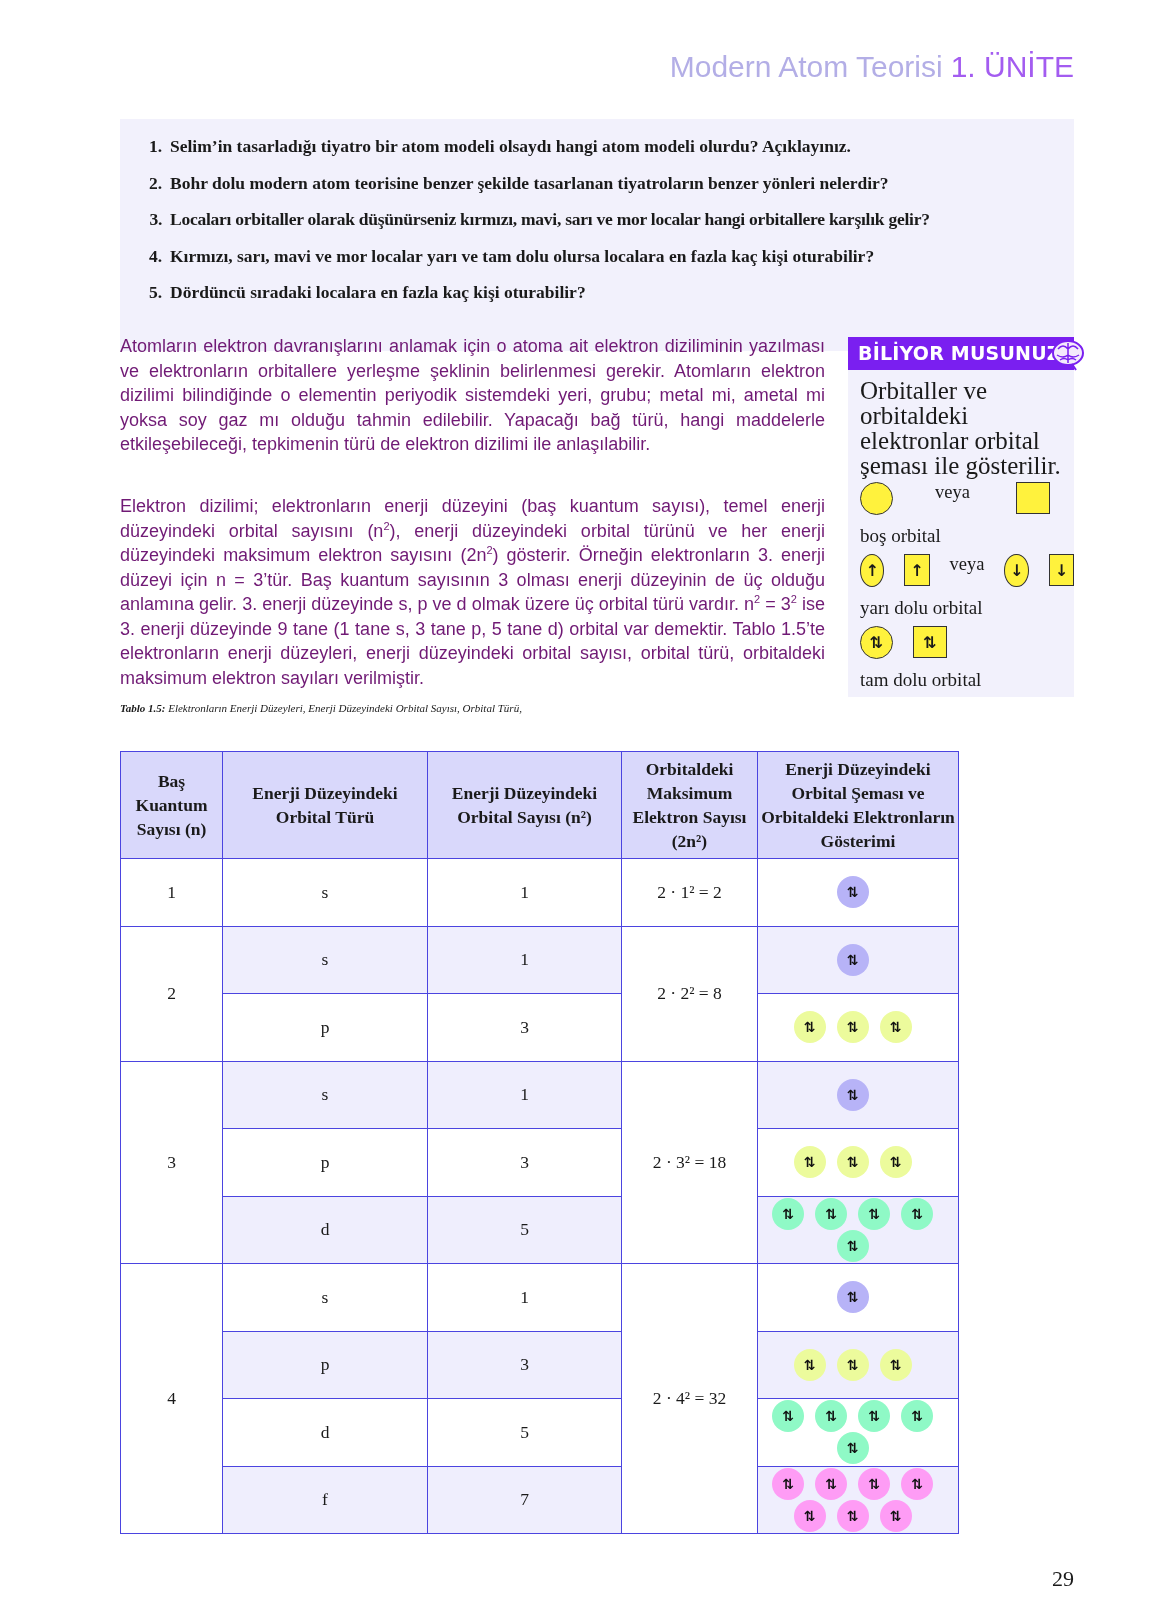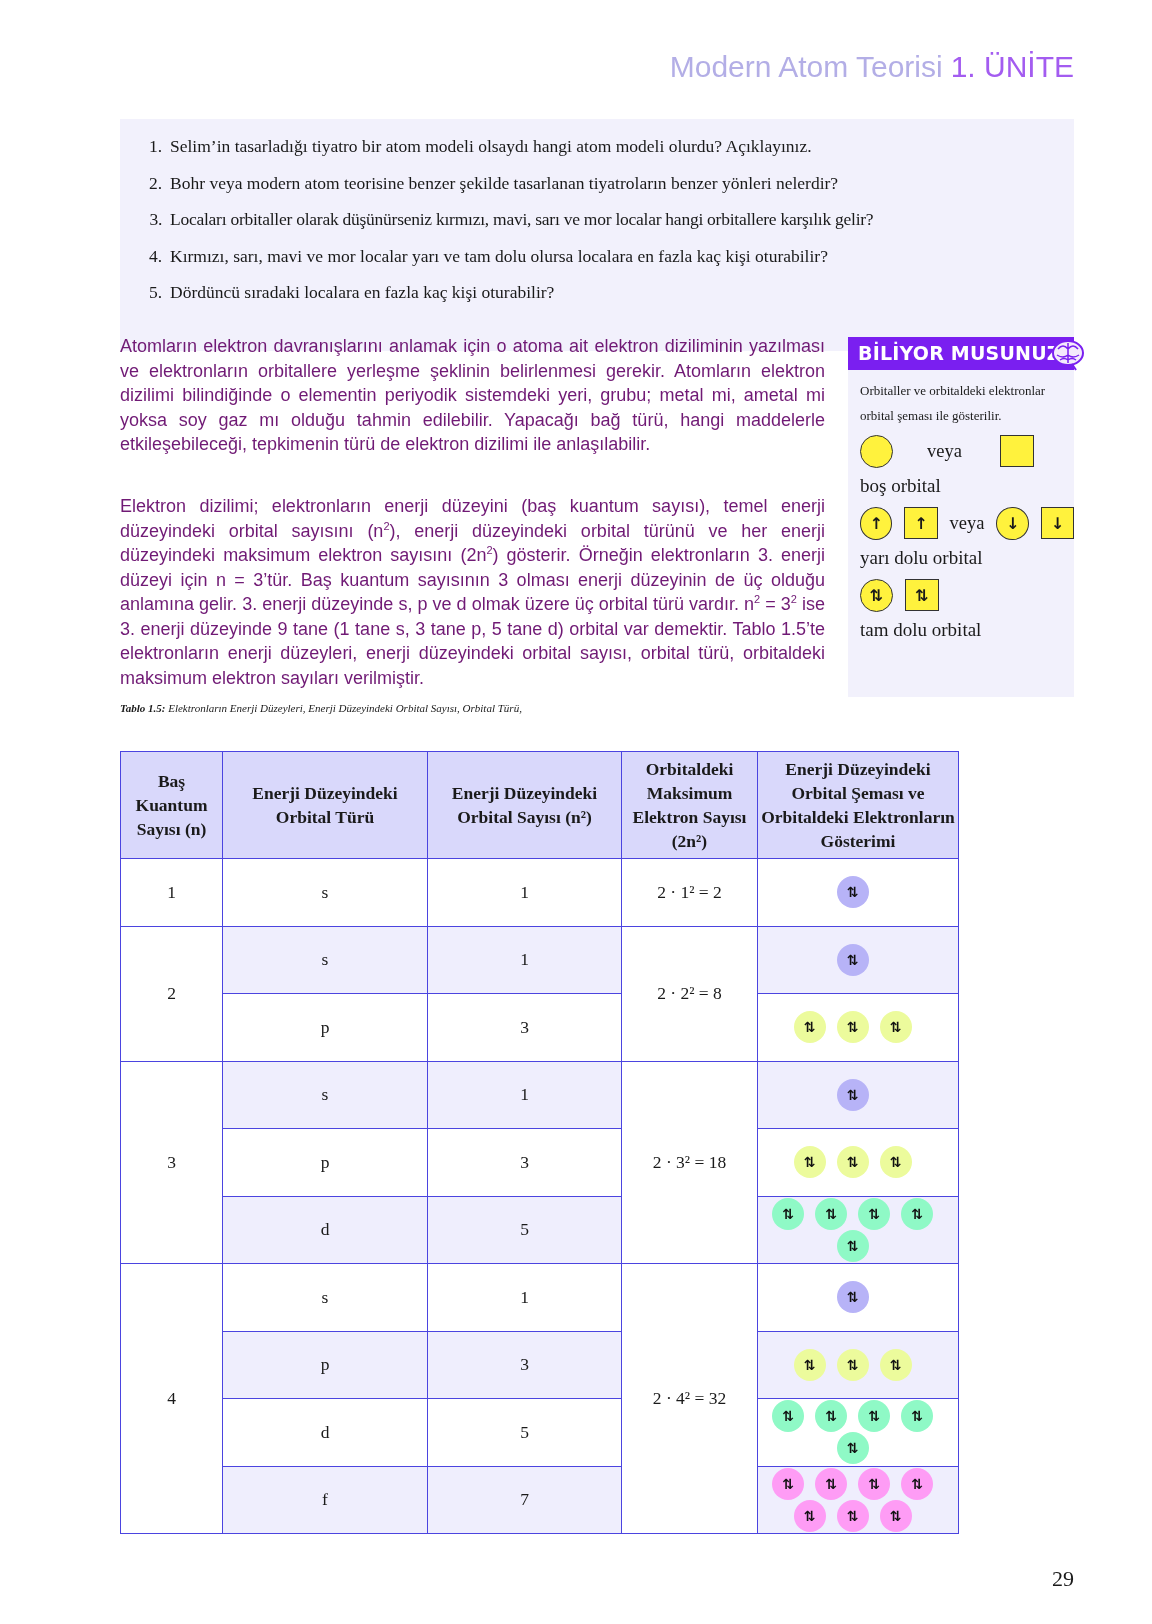--- a/index.html
+++ b/index.html
@@ -4,39 +4,39 @@
 <style>
   html, body { margin:0; padding:0; background:#ffffff; }
   body { width:1152px; height:1624px; position:relative; overflow:hidden;
          font-family:"DejaVu Serif","Liberation Serif",serif; color:#1a1a1a; }
   .header { position:absolute; top:50px; right:78px; font-family:"Liberation Sans",sans-serif;
             font-size:30px; font-weight:300; }
   .header .sub { color:#b3aee6; margin-right:8px; }
   .header .unit { color:#a35cf0; }
   .questions { position:absolute; left:120px; top:119px; width:954px; height:232px;
                background:#f2f1fc; box-sizing:border-box; padding:9px 0 0 12px;
-               font-family:"Liberation Serif",serif; font-weight:normal; font-size:17.5px; }
+               font-family:"Liberation Serif",serif; font-weight:bold; font-size:17.5px; }
   .q { height:36.5px; line-height:36.5px; white-space:nowrap; }
   .q .num { display:inline-block; width:30px; text-align:right; margin-right:8px; }
   .body-text { position:absolute; left:120px; width:705px; font-family:Liberation Sans, sans-serif;
                font-size:18px; line-height:24.5px; color:#701a75; text-align:justify; }
   .p1 { top:334px; }
   .p2 { top:494px; }
   .body-text p { margin:0; }
   sup { font-size:11px; line-height:0; vertical-align:super; }
   .caption { position:absolute; left:120px; top:697px; width:720px; font-family:"Liberation Serif",serif;
              font-style:italic; font-size:11px; line-height:22px; }
   .caption b { font-weight:bold; }
   .caption .l2 { padding-left:79px; }
   .infobox { position:absolute; left:848px; top:337px; width:226px; height:360px; background:#f2f1fc; }
   .infobox .title { height:33px; background:#7a1ff0; color:#fff; font-family:"DejaVu Sans",sans-serif;
                     font-weight:bold; font-size:19px; line-height:33px; padding-left:10px; position:relative; letter-spacing:0.2px;}
   .brain { position:absolute; right:-12px; top:2px; width:36px; height:32px; }
-  .infobox .txt { font-family:"Liberation Serif",serif; font-size:13px; line-height:25px; padding:8px 10px 0 12px; }
-  .orb-row { display:flex; align-items:center; gap:12px; margin:4px 0 2px 12px; height:38px; font-family:"Liberation Serif",serif; font-size:18.5px; }
+  .infobox .txt { font-family:"Liberation Serif",serif; font-size:25px; line-height:25px; padding:8px 10px 0 12px; }
+  .orb-row { display:flex; gap:20px; margin:4px 0 2px 12px; height:38px; font-family:"Liberation Serif",serif; font-size:18.5px; }
   .ocirc { width:33px; height:33px; border-radius:50%; background:#fff23d; border:1px solid #333; box-sizing:border-box;
            display:flex; align-items:center; justify-content:center; font-weight:bold; font-family:"DejaVu Sans",sans-serif; font-size:16px; }
   .osq { width:34px; height:32px; background:#fff23d; border:1px solid #333; box-sizing:border-box;
          display:flex; align-items:center; justify-content:center; font-weight:bold; font-family:"DejaVu Sans",sans-serif; font-size:16px; }
   .lbl { font-family:"Liberation Serif",serif; font-size:19px; margin-left:12px; height:28px; line-height:28px; }
   table.orb { position:absolute; left:120px; top:751px; width:839px; border-collapse:collapse;
               font-family:"Liberation Serif",serif; font-size:17.5px; }
   table.orb th, table.orb td { border:1.5px solid #4b44e0; text-align:center; padding:0; }
   table.orb th { background:#d9d8fb; font-weight:bold; line-height:24px; height:106px; }
   table.orb td { height:66.5px; }
@@ -48,21 +48,21 @@
 </style>
 </head>
 <body>
 
 <div class="header">
   <span class="sub">Modern Atom Teorisi</span><span class="unit">1. ÜNİTE</span>
 </div>
 
 <div class="questions">
   <div class="q"><span class="num">1.</span><span>Selim’in tasarladığı tiyatro bir atom modeli olsaydı hangi atom modeli olurdu? Açıklayınız.</span></div>
-  <div class="q"><span class="num">2.</span><span>Bohr veya modern atom teorisine benzer şekilde tasarlanan tiyatroların benzer yönleri nelerdir?</span></div>
+  <div class="q"><span class="num">2.</span><span>Bohr dolu modern atom teorisine benzer şekilde tasarlanan tiyatroların benzer yönleri nelerdir?</span></div>
   <div class="q" style="letter-spacing:-0.25px"><span class="num">3.</span><span>Locaları orbitaller olarak düşünürseniz kırmızı, mavi, sarı ve mor localar hangi orbitallere karşılık gelir?</span></div>
   <div class="q"><span class="num">4.</span><span>Kırmızı, sarı, mavi ve mor localar yarı ve tam dolu olursa localara en fazla kaç kişi oturabilir?</span></div>
   <div class="q"><span class="num">5.</span><span>Dördüncü sıradaki localara en fazla kaç kişi oturabilir?</span></div>
 </div>
 
 <div class="body-text p1">
   <p>Atomların elektron davranışlarını anlamak için o atoma ait elektron diziliminin yazılması ve elektronların orbitallere yerleşme şeklinin belirlenmesi gerekir. Atomların elektron dizilimi bilindiğinde o elementin periyodik sistemdeki yeri, grubu; metal mi, ametal mi yoksa soy gaz mı olduğu tahmin edilebilir. Yapacağı bağ türü, hangi maddelerle etkileşebileceği, tepkimenin türü de elektron dizilimi ile anlaşılabilir.</p>
 </div>
 
 <div class="body-text p2">

